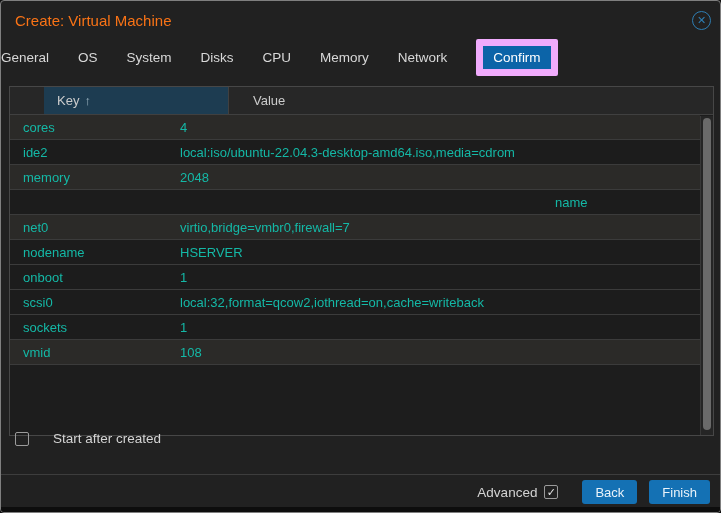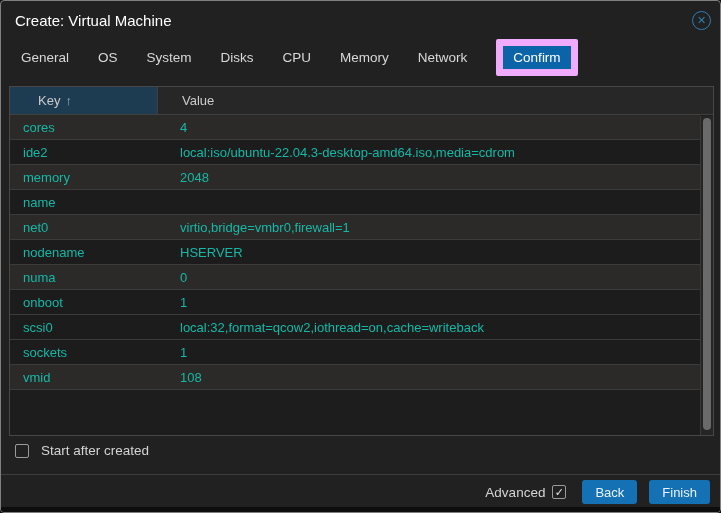--- a/index.html
+++ b/index.html
@@ -12,63 +12,63 @@
     background: #212121;
     border: 1px solid #7f7f7f;
     border-radius: 4px;
     overflow: hidden;
     color: #d0d0d0;
   }
 
   
   .dlg-title {
     position: absolute; left: 14px; top: 11px;
-    font-size: 15px; color: #ffffff; font-weight: 400;
+    font-size: 15px; color: #f97316; font-weight: 400;
   }
   .close-btn {
     position: absolute; right: 9px; top: 10px;
     width: 19px; height: 19px; border-radius: 50%;
     border: 1px solid #2e7eb3; color: #2e7eb3;
     display: flex; align-items: center; justify-content: center;
     font-size: 11px; line-height: 1; cursor: pointer;
   }
 
   
   .tabbar {
-    position: absolute; left: 20px; top: 42px; right: 10px;
+    position: absolute; left: 0; top: 42px; right: 10px;
     display: flex; align-items: center; gap: 29px;
     height: 28px;
   }
   .tab { font-size: 13.5px; color: #d8d8d8; cursor: pointer; }
   .tab.active {
     background: #0c64a8; border: 7px solid #f0abfc; color: #ffffff;
     padding: 4px 10px; border-radius: 2px;
   }
 
   
   .grid {
     position: absolute; left: 8px; top: 85px;
     width: 705px; height: 350px;
     border: 1px solid #474747;
     overflow: hidden;
     background: #1d1d1d;
   }
   .thead { display: flex; height: 28px; border-bottom: 1px solid #404040; background:#272727; }
   .th { font-size: 13px; color: #cccccc; display: flex; align-items: center; }
   .th-key {
-    width: 148px; padding-left: 28px; background: #1d3c51;
-    border-right: 1px solid #404040; cursor: pointer;
+    width: 185px; padding-left: 13px; background: #1d3c51;
+    border-right: 1px solid #404040; cursor: pointer; margin-left: 34px;
   }
   .sort-arrow { color: #9fb6c4; margin-left: 5px; font-size: 13px; }
   .th-value { flex: 1; padding-left: 24px; cursor: pointer; }
 
   .tbody { margin-right: 13px; }
   .trow { display: flex; height: 25px; border-bottom: 1px solid #3b3b3b; cursor: default; }
   .trow.light { background: #2b2a28; }
-  .trow.dark  { background: #1c1c1c; }
+  .trow.dark  { background: #1c1c1c; justify-content: flex-end; }
   .td { font-size: 13px; color: #14b8a6; display: flex; align-items: center;
         white-space: nowrap; overflow: hidden; }
   .td.key { width: 158px; padding-left: 13px; flex: none; }
   .td.value { flex: 1; padding-left: 12px; }
 
   
   .vscroll {
     position: absolute; top: 29px; right: 0; bottom: 0; width: 13px;
     background: #252525; border-left: 1px solid #383838;
   }
@@ -79,33 +79,33 @@
 
   
   .checkbox {
     width: 14px; height: 14px; border: 1px solid #9b9b9b; border-radius: 2px;
     background: transparent; display: inline-flex; align-items: center; justify-content: center;
     color: #e4e4e4; font-size: 11px; line-height: 1; cursor: pointer; flex: none;
   }
   .checkbox.checked::after { content: "\2713"; }
 
   .start-row {
-    position: absolute; left: 14px; top: 442px;
-    display: flex; align-items: center; gap: 12px; text-align: right;
+    position: absolute; left: 14px; top: 430px;
+    display: flex; align-items: center; gap: 24px; text-align: right;
   }
   .start-row .lbl { font-size: 13.5px; color: #d4d4d4; }
 
   
   .footer-divider { position: absolute; left: 0; right: 0; top: 473px; height: 1px; background: #3d3d3d; }
   .footer {
     position: absolute; left: 0; right: 0; top: 474px; height: 34px;
     display: flex; align-items: center; justify-content: flex-end;
     gap: 12px; padding-right: 10px;
   }
-  .adv-wrap { display: flex; align-items: center; gap: 7px; margin-right: 4px; }
+  .adv-wrap { display: flex; align-items: center; gap: 7px; margin-right: 12px; }
   .adv-wrap .lbl { font-size: 13.5px; color: #d4d4d4; }
   .btn {
     background: #1471b4; color: #eaf3fa; border: none; border-radius: 3px;
     font-family: "Liberation Sans", sans-serif; font-size: 13px;
     height: 24px; padding: 2px 13px; cursor: pointer;
   }
   .bottom-edge { position: absolute; left: 0; right: 0; bottom: 0; height: 5px; background: #0d0d0d; }
 </style>
 </head>
 <body>
@@ -147,29 +147,25 @@
         </div>
         <div class="trow light">
           <div class="td key">memory</div>
           <div class="td value">2048</div>
         </div>
         <div class="trow dark">
           <div class="td key">name</div>
         </div>
         <div class="trow light">
           <div class="td key">net0</div>
-          <div class="td value">virtio,bridge=vmbr0,firewall=1</div>
+          <div class="td value">virtio,bridge=vmbr0,firewall=7</div>
         </div>
         <div class="trow dark">
           <div class="td key">nodename</div>
           <div class="td value">HSERVER</div>
-        </div>
-        <div class="trow light">
-          <div class="td key">numa</div>
-          <div class="td value">0</div>
         </div>
         <div class="trow dark">
           <div class="td key">onboot</div>
           <div class="td value">1</div>
         </div>
         <div class="trow dark">
           <div class="td key">scsi0</div>
           <div class="td value">local:32,format=qcow2,iothread=on,cache=writeback</div>
         </div>
         <div class="trow dark">

